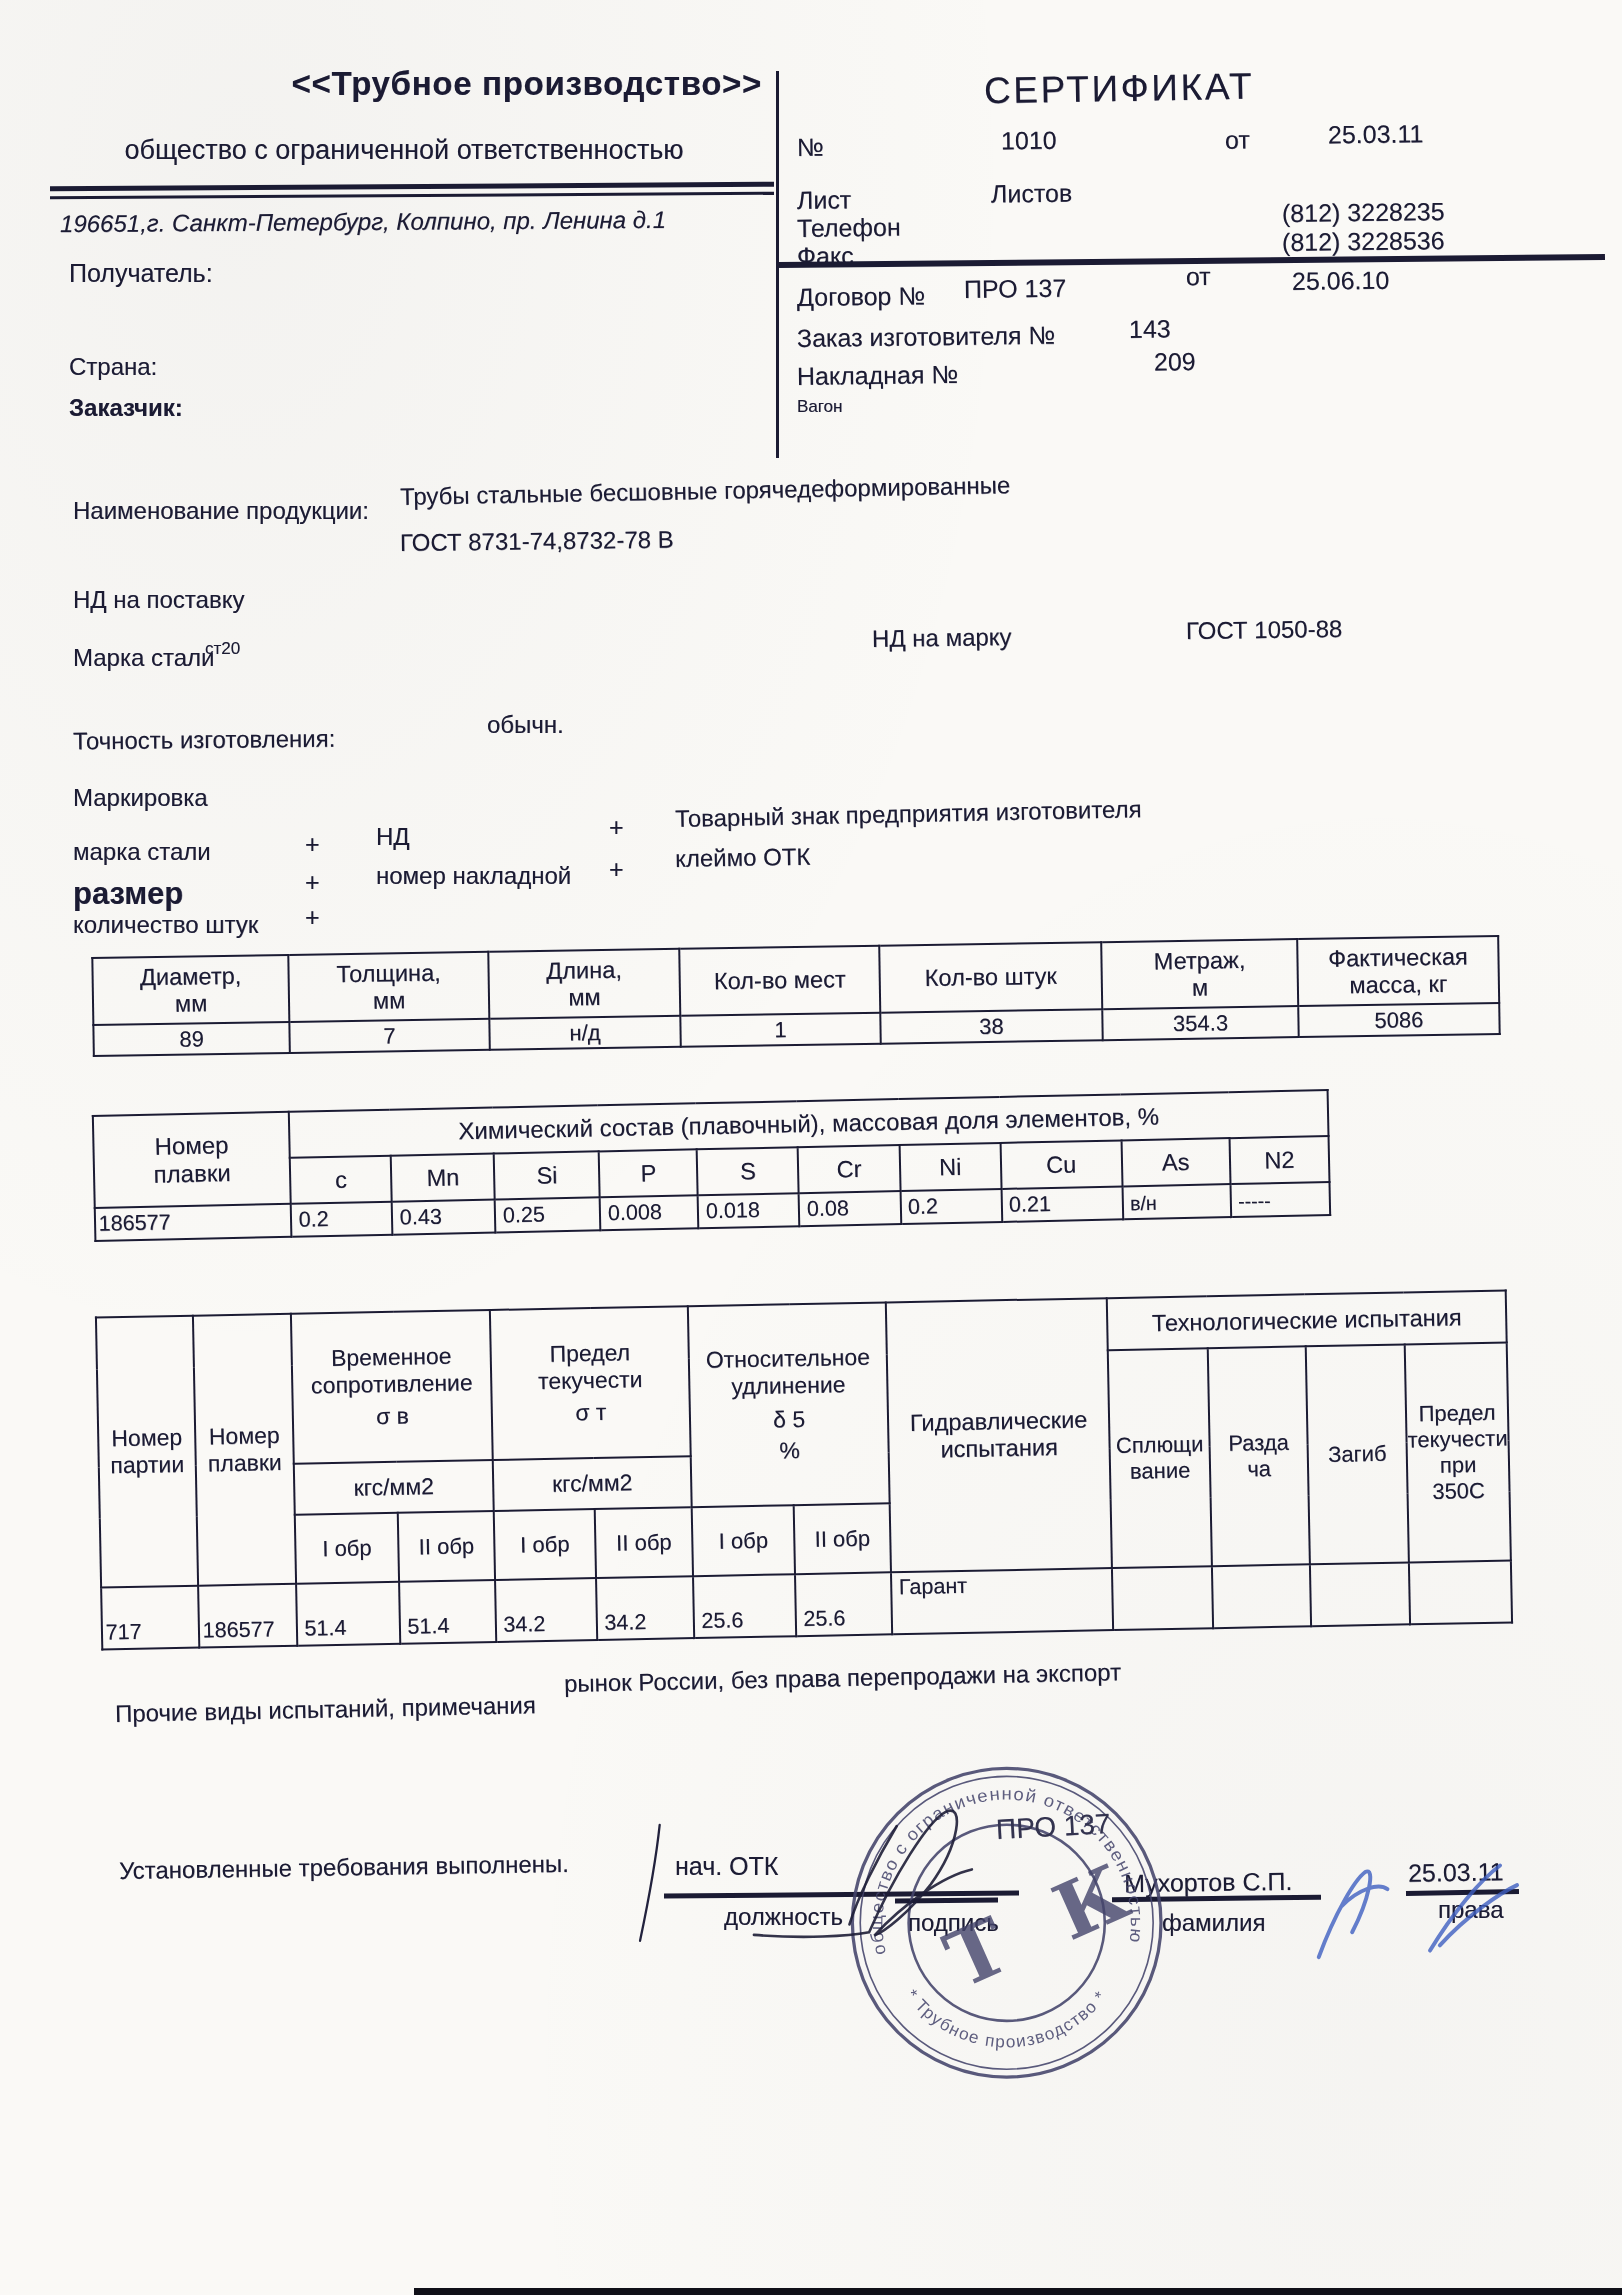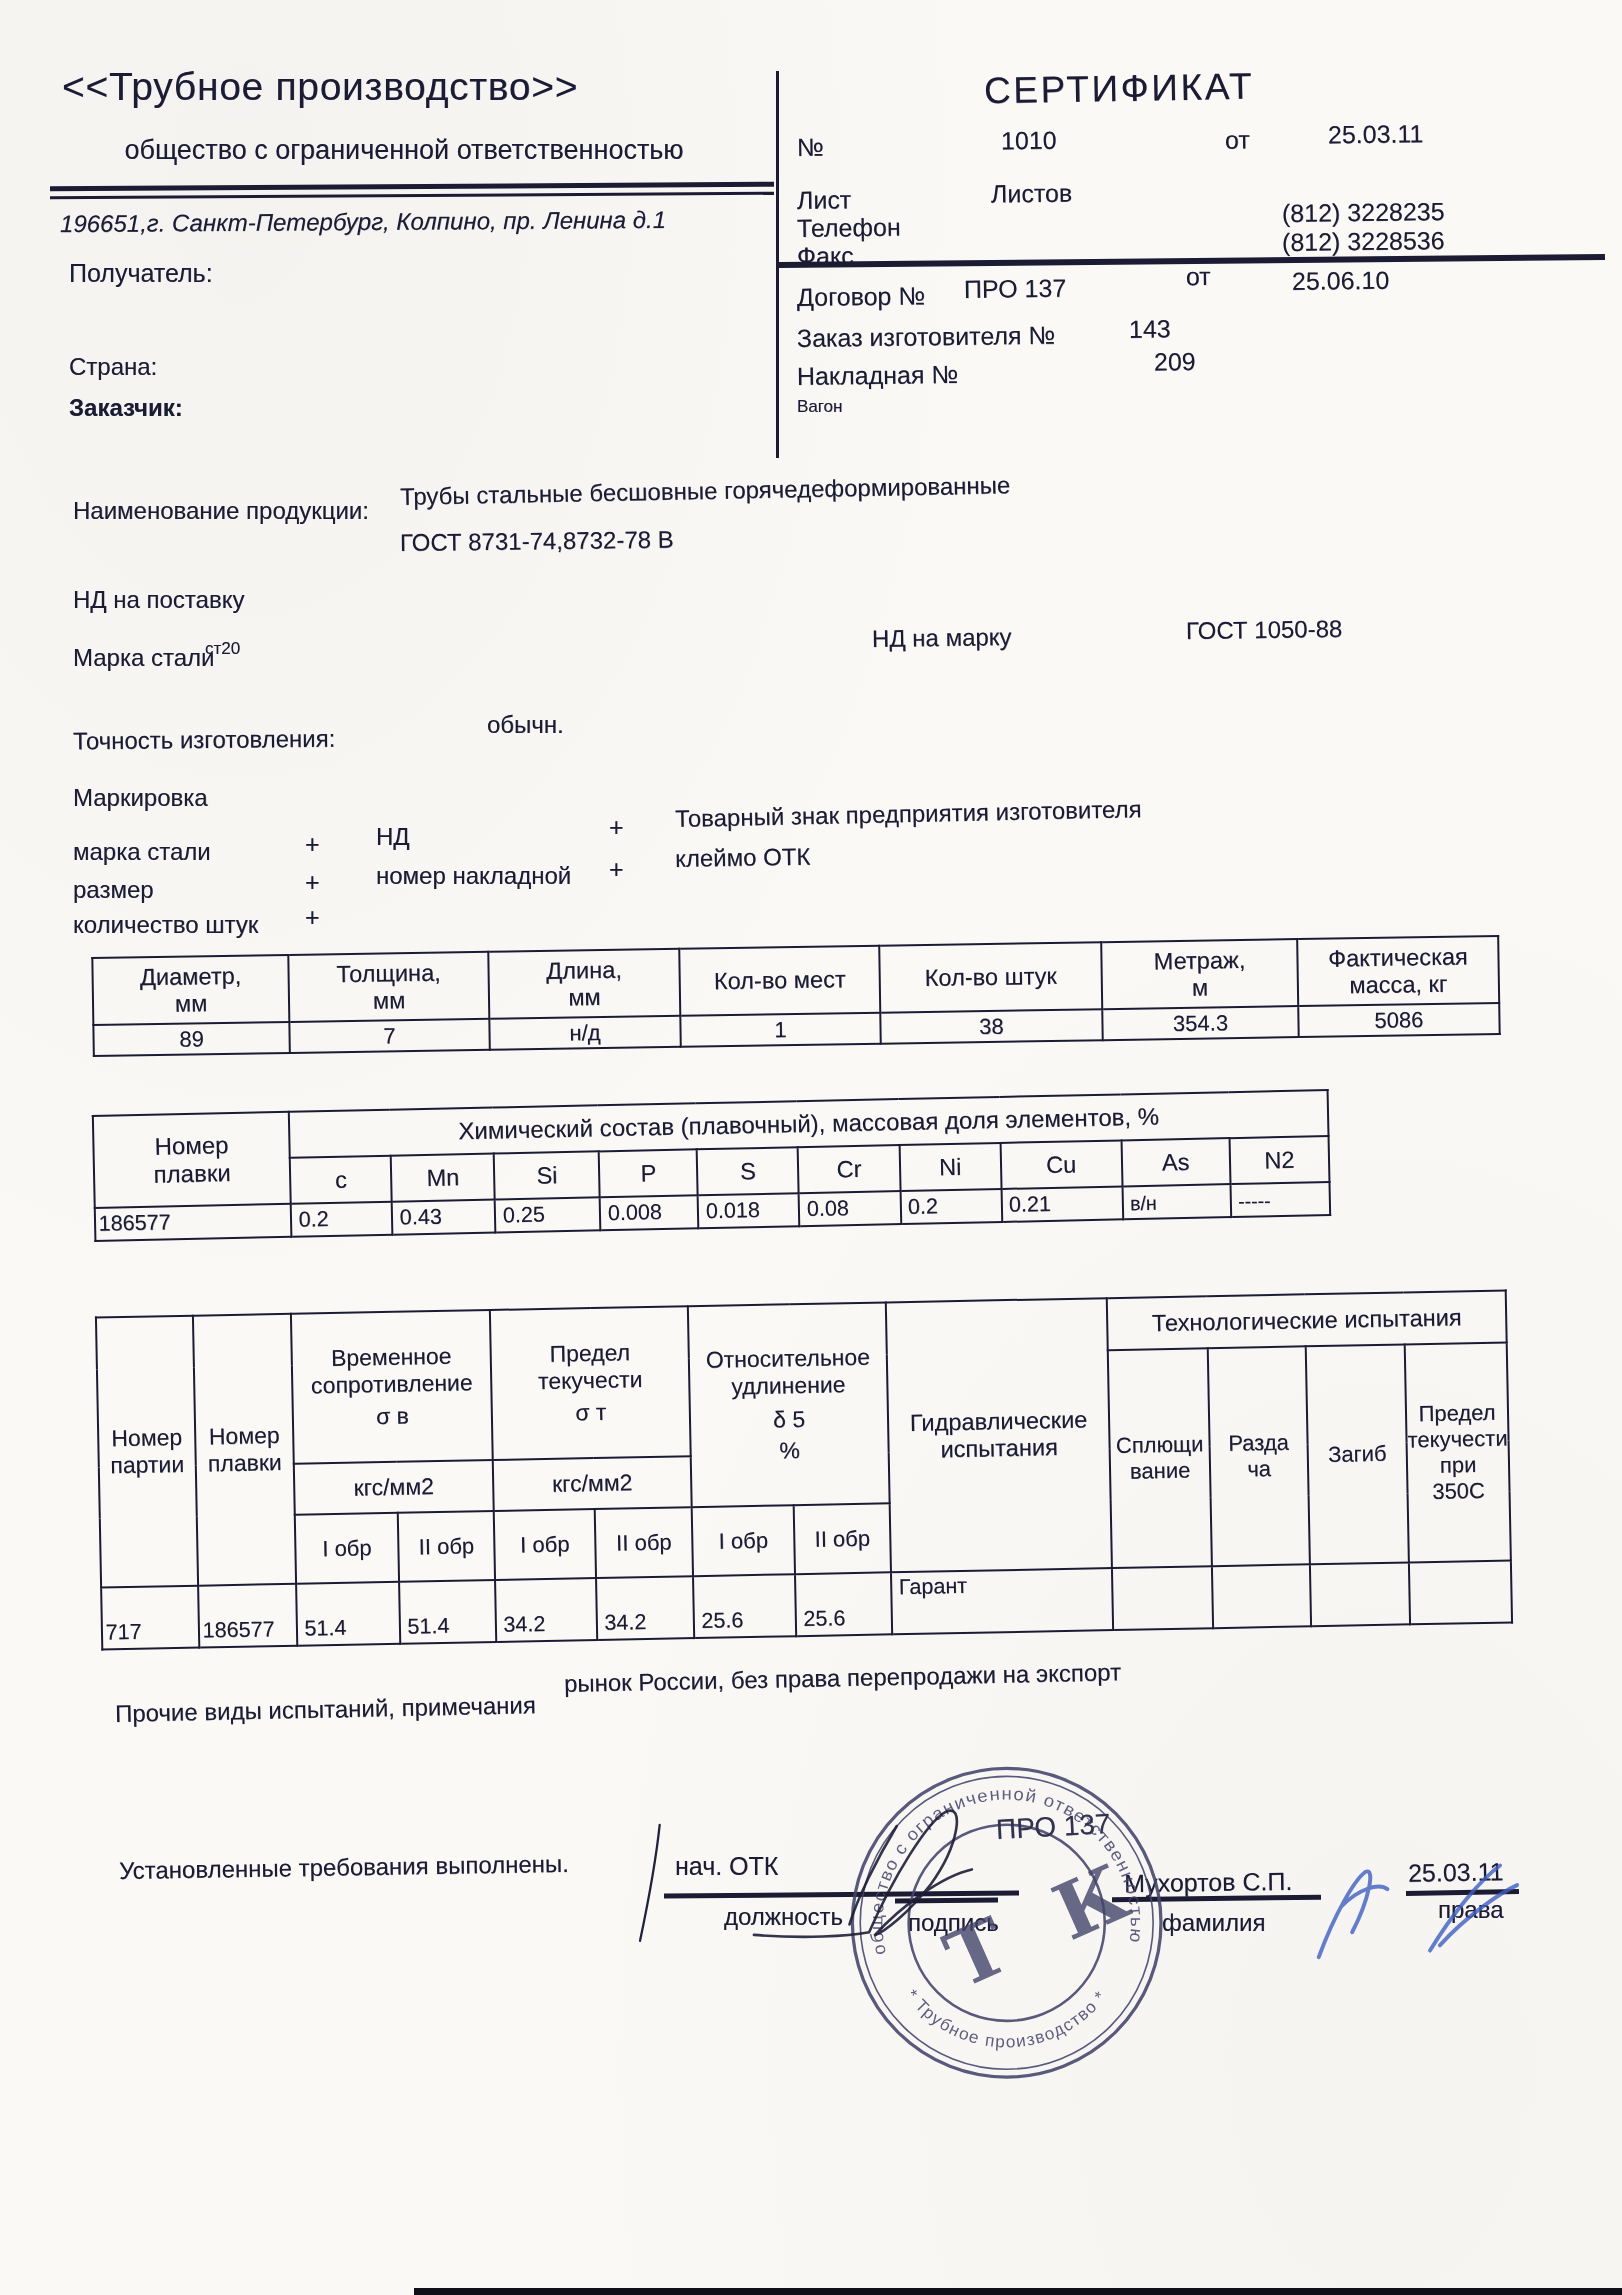--- a/index.html
+++ b/index.html
@@ -32,21 +32,21 @@
     background:
       radial-gradient(ellipse at 15% 8%, rgba(120,120,130,0.05), transparent 40%),
       radial-gradient(ellipse at 85% 90%, rgba(120,120,130,0.04), transparent 45%);
   }
 </style>
 </head>
 <body>
 
 <div class="page-noise"></div>
 
-<div class="abs ink" style="left:62px;top:65px;width:700px;text-align:left;font-size:39px;font-weight:normal;letter-spacing:0.7px;">&lt;&lt;Трубное производство&gt;&gt;</div>
+<div class="abs ink" style="left:62px;top:65px;width:700px;text-align:right;font-size:33px;font-weight:bold;letter-spacing:0.7px;">&lt;&lt;Трубное производство&gt;&gt;</div>
 
 <div class="abs ink" style="left:39px;top:135px;width:730px;text-align:center;font-size:27px;">общество с ограниченной ответственностью</div>
 
 <div class="abs rule" style="left:50px;top:184px;width:724px;height:4.6px;transform:rotate(-0.35deg);"></div>
 <div class="abs rule" style="left:50px;top:194px;width:724px;height:2.6px;transform:rotate(-0.35deg);"></div>
 
 <div class="abs ink" style="left:60px;top:208px;font-size:24px;font-style:italic;transform:rotate(-0.4deg);">196651,г. Санкт-Петербург, Колпино, пр. Ленина д.1</div>
 
 <div class="abs ink" style="left:69px;top:259px;font-size:25px;">Получатель:</div>
 <div class="abs ink" style="left:69px;top:353px;font-size:24px;">Страна:</div>
@@ -115,21 +115,21 @@
 <div class="abs ink" style="left:487px;top:711px;font-size:24px;">обычн.</div>
 
 <div class="abs ink" style="left:73px;top:784px;font-size:24px;">Маркировка</div>
 
 <div class="abs ink" style="left:73px;top:838px;font-size:24px;">марка стали</div>
 <div class="abs ink" style="left:305px;top:830px;font-size:25px;">+</div>
 <div class="abs ink" style="left:376px;top:823px;font-size:24px;">НД</div>
 <div class="abs ink" style="left:609px;top:813px;font-size:25px;">+</div>
 <div class="abs ink" style="left:675px;top:805px;width:916px;font-size:24px;transform:rotate(-1.2deg);transform-origin:left center;">Товарный знак предприятия изготовителя</div>
 
-<div class="abs ink" style="left:73px;top:876px;font-size:24px;">размер</div>
+<div class="abs ink" style="left:73px;top:876px;font-size:31px;font-weight:bold;">размер</div>
 <div class="abs ink" style="left:305px;top:868px;font-size:25px;">+</div>
 <div class="abs ink" style="left:376px;top:862px;font-size:24px;">номер накладной</div>
 <div class="abs ink" style="left:609px;top:855px;font-size:25px;">+</div>
 <div class="abs ink" style="left:675px;top:845px;font-size:24px;transform:rotate(-1deg);transform-origin:left center;">клеймо ОТК</div>
 
 <div class="abs ink" style="left:73px;top:911px;font-size:24px;">количество штук</div>
 <div class="abs ink" style="left:305px;top:903px;font-size:25px;">+</div>
 
 <table class="abs tbl-outer" style="left:92px;top:946px;width:1407px;transform:rotate(-0.9deg);transform-origin:center;">
   <colgroup>

